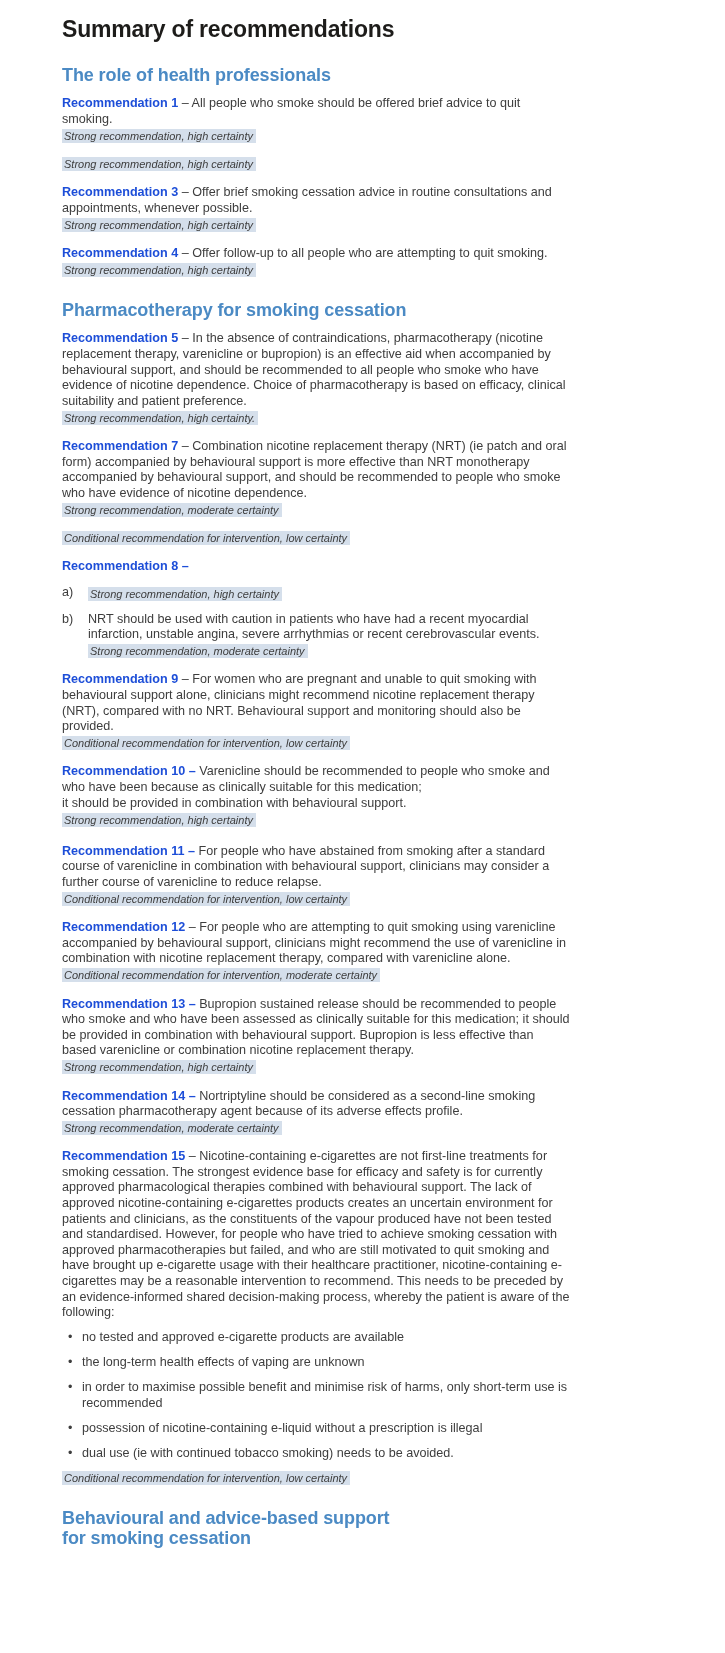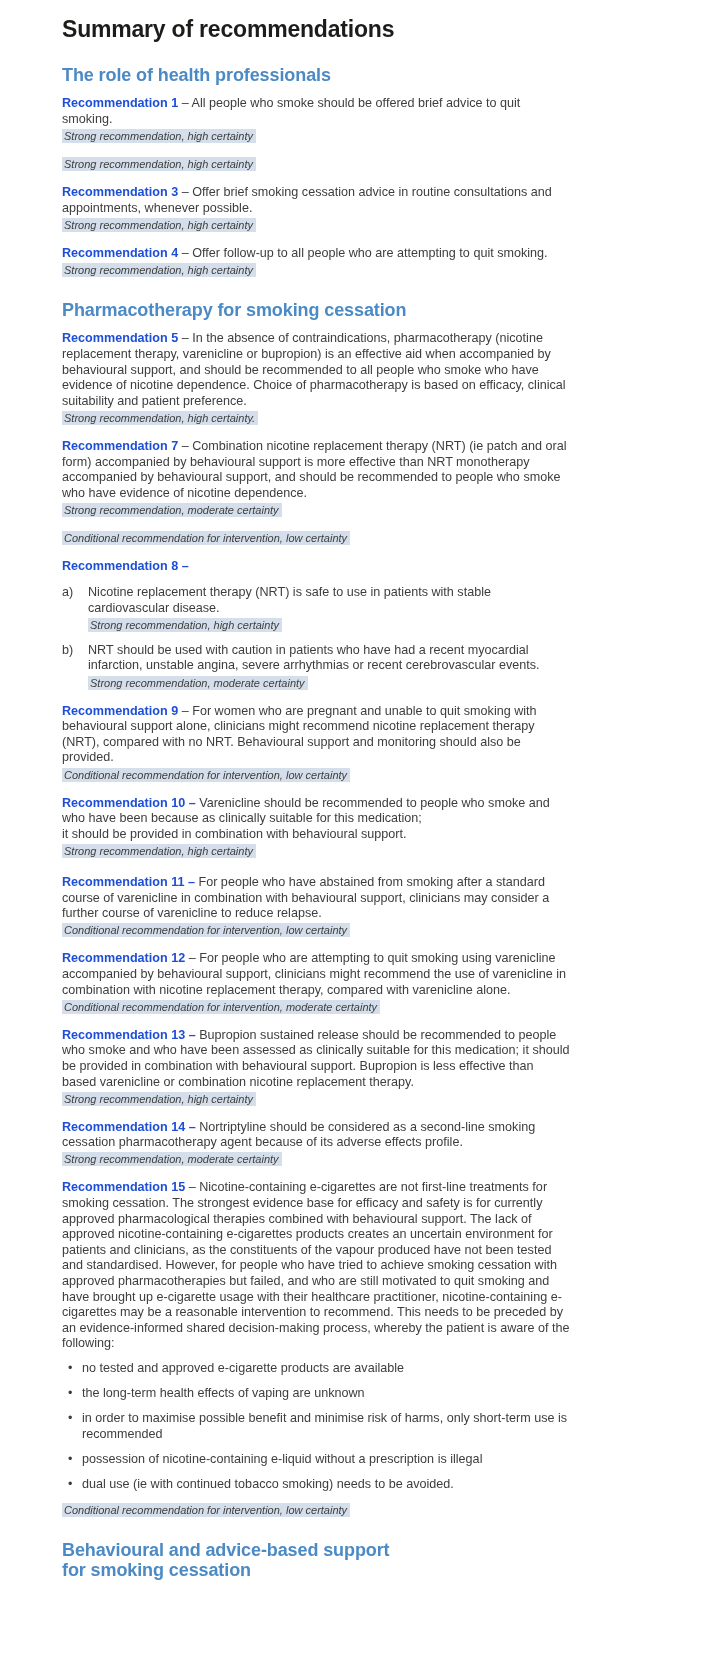--- a/index.html
+++ b/index.html
@@ -113,21 +113,20 @@
             <p class="certainty"><span class="hl">Strong recommendation, moderate certainty</span></p>
           </div>
           <div class="rec-block">
             <p class="certainty"><span class="hl">Conditional recommendation for intervention, low certainty</span></p>
           </div>
           <div class="rec-block">
             <p class="rec-text"><b>Recommendation 8 –</b><span></span><span></span></p>
             <div class="subitem">
               <span class="marker">a)</span>
               <div class="sub-body">
-                <p class="rec-text">Nicotine replacement therapy (NRT) is safe to use in patients with stable cardiovascular disease.</p>
                 <p class="certainty"><span class="hl">Strong recommendation, high certainty</span></p>
               </div>
             </div>
             <div class="subitem">
               <span class="marker">b)</span>
               <div class="sub-body">
                 <p class="rec-text">NRT should be used with caution in patients who have had a recent myocardial infarction, unstable angina, severe arrhythmias or recent cerebrovascular events.</p>
                 <p class="certainty"><span class="hl">Strong recommendation, moderate certainty</span></p>
               </div>
             </div>

